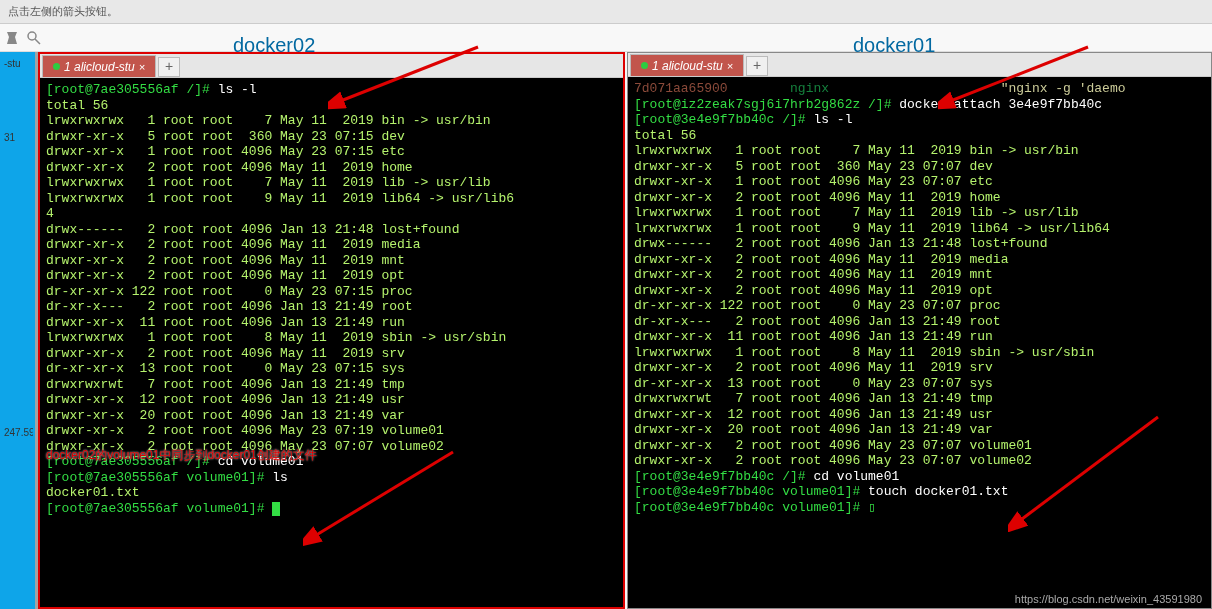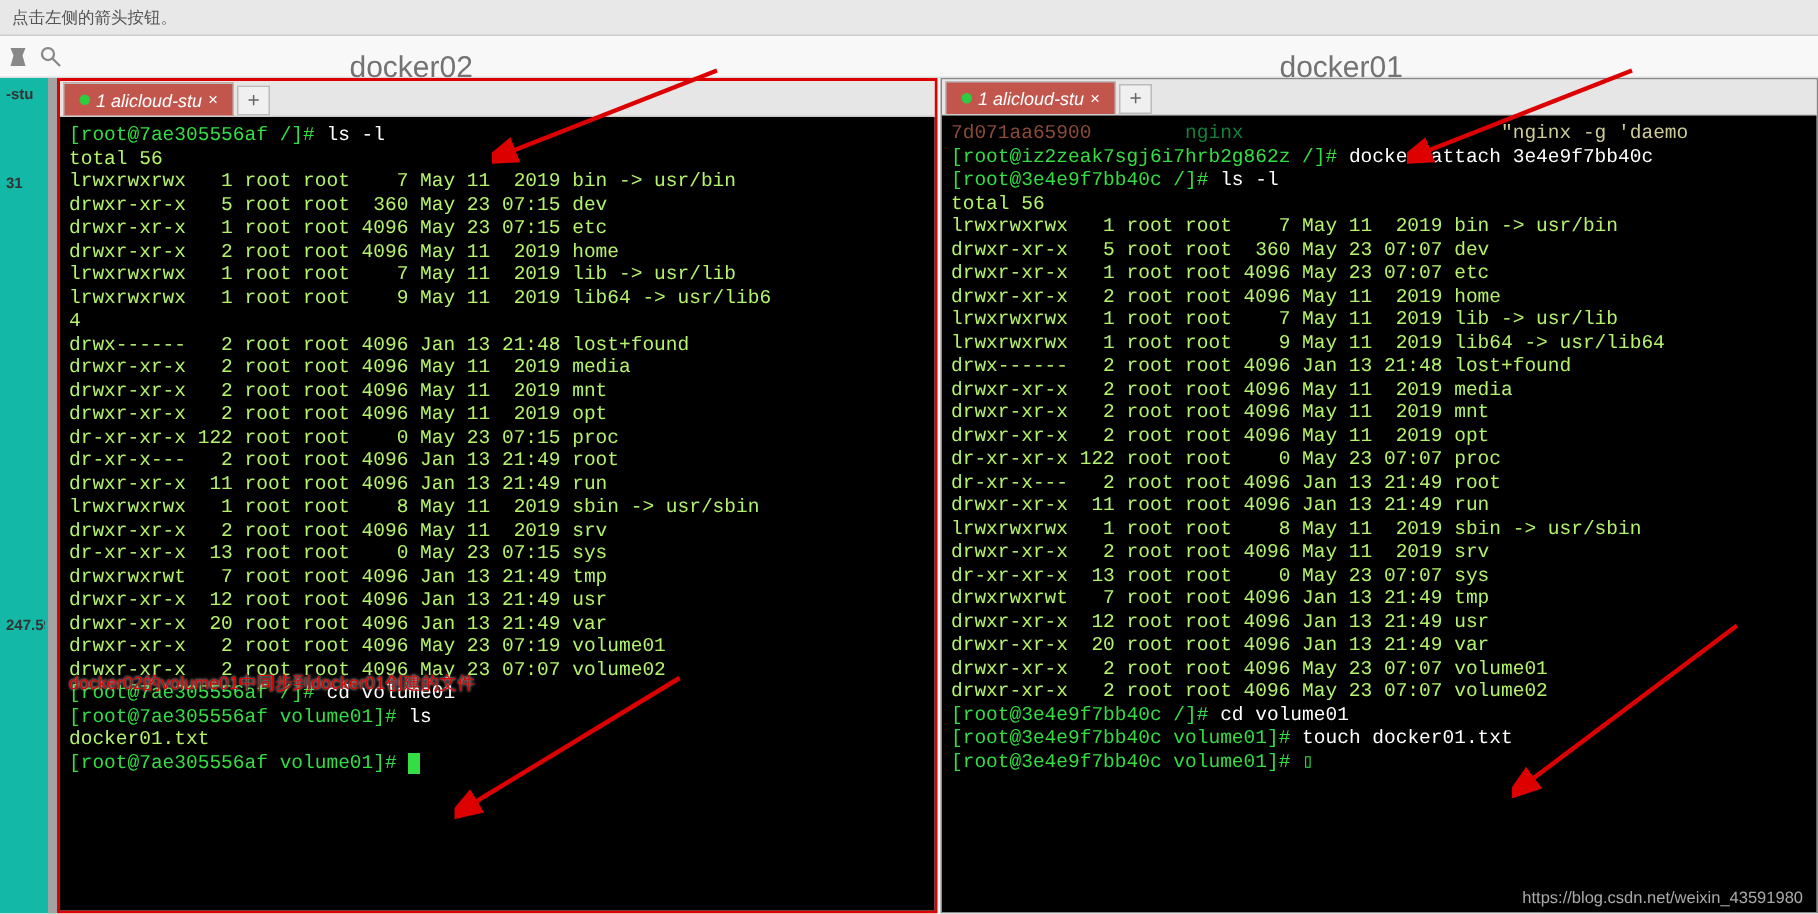--- a/index.html
+++ b/index.html
@@ -3,21 +3,21 @@
 <meta charset="utf-8">
 <style>
 * { margin: 0; padding: 0; box-sizing: border-box; }
 body { font-family: "Microsoft YaHei", sans-serif; background: #f5f5f5; width: 1212px; height: 609px; overflow: hidden; position: relative; }
 
 .topbar { background: #e8e8e8; height: 24px; font-size: 11px; color: #555; padding: 4px 8px; border-bottom: 1px solid #ccc; }
 .toolbar { background: #f8f8f8; height: 28px; border-bottom: 1px solid #ddd; display: flex; align-items: center; padding: 0 4px; gap: 6px; }
 .tool-icon { width: 16px; height: 16px; display: inline-block; }
 
 .main { display: flex; height: calc(100% - 52px); }
-.sidebar { width: 38px; background: #14b8a6; border-right: 6px solid #a3a3a3; font-size: 10px; padding: 4px 2px; color: #333; font-weight: bold; }
+.sidebar { width: 38px; background: #0ea5e9; border-right: 3px solid #a3a3a3; font-size: 10px; padding: 4px 2px; color: #333; }
 .sidebar-row { padding: 2px; white-space: nowrap; overflow: hidden; }
 
 .panes { flex: 1; display: flex; gap: 2px; position: relative; }
 .pane { flex: 1; display: flex; flex-direction: column; border: 1px solid #bbb; background: #fff; }
 .pane-left { border: 2px solid #d00; }
 .pane-right { border: 1px solid #888; }
 
 .tabbar { display: flex; background: #e6e6e6; height: 24px; border-bottom: 1px solid #ccc; align-items: flex-end; }
 .tab { display: flex; align-items: center; gap: 4px; padding: 3px 10px; font-size: 12px; border: 1px solid #bbb; border-bottom: none; margin-left: 2px; height: 22px; font-style: italic; }
 .tab.active { background: #c2554c; color: #fff; }
@@ -27,21 +27,21 @@
 
 .terminal { flex: 1; background: #000; color: #b5f36d; font-family: "Consolas","Courier New",monospace; font-size: 13px; line-height: 15.5px; padding: 4px 6px; overflow: hidden; white-space: pre; }
 .tline { white-space: pre; }
 .prompt-txt { color: #33dd44; }
 .cmd { color: #ffffff; }
 .cont-id { color: #8b4a3a; }
 .nginx { color: #15803d; }
 .quote { color: #cc9; }
 .cursor { display: inline-block; width: 8px; height: 14px; background: #33dd44; vertical-align: text-bottom; }
 
-.label-red { position: absolute; color: #737373; font-size: 20px; font-weight: 400; z-index: 50; }
+.label-red { position: absolute; color: #0369a1; font-size: 20px; font-weight: 400; z-index: 50; }
 .annotation { position: absolute; color: #d00; font-size: 12px; font-weight: 500; z-index: 55; text-shadow: 0 0 2px #fff; }
 .watermark { position: absolute; right: 10px; bottom: 4px; color: #aaa; font-size: 11px; z-index: 60; margin-top: 29px; }
 
 .arrow { position: absolute; z-index: 52; pointer-events: none; }
 </style>
 </head>
 <body>
 
 <div class="topbar">
   <span>点击左侧的箭头按钮。</span>
@@ -57,21 +57,21 @@
     <svg viewBox="0 0 16 16">
         <circle cx="6" cy="6" r="4" fill="none" stroke="#888" stroke-width="1.5"></circle>
         <line x1="9" y1="9" x2="14" y2="14" stroke="#888" stroke-width="1.5"></line>
       </svg>
   </span>
 </div>
 
 <div class="main">
   <div class="sidebar">
     <div class="sidebar-row">-stu</div>
-    <div class="sidebar-row" style="margin-top:44px">31</div>
+    <div class="sidebar-row" style="margin-top:59px">31</div>
     <div class="sidebar-row" style="margin-top:280px">247.59</div>
   </div>
 
   <div class="panes">
 
     <div class="label-red" style="left:195px;top:-18px">docker02</div>
     <div class="label-red" style="left:815px;top:-18px">docker01</div>
 
     <svg class="arrow" style="left:290px;top:-10px" width="160" height="80">
         <defs>

